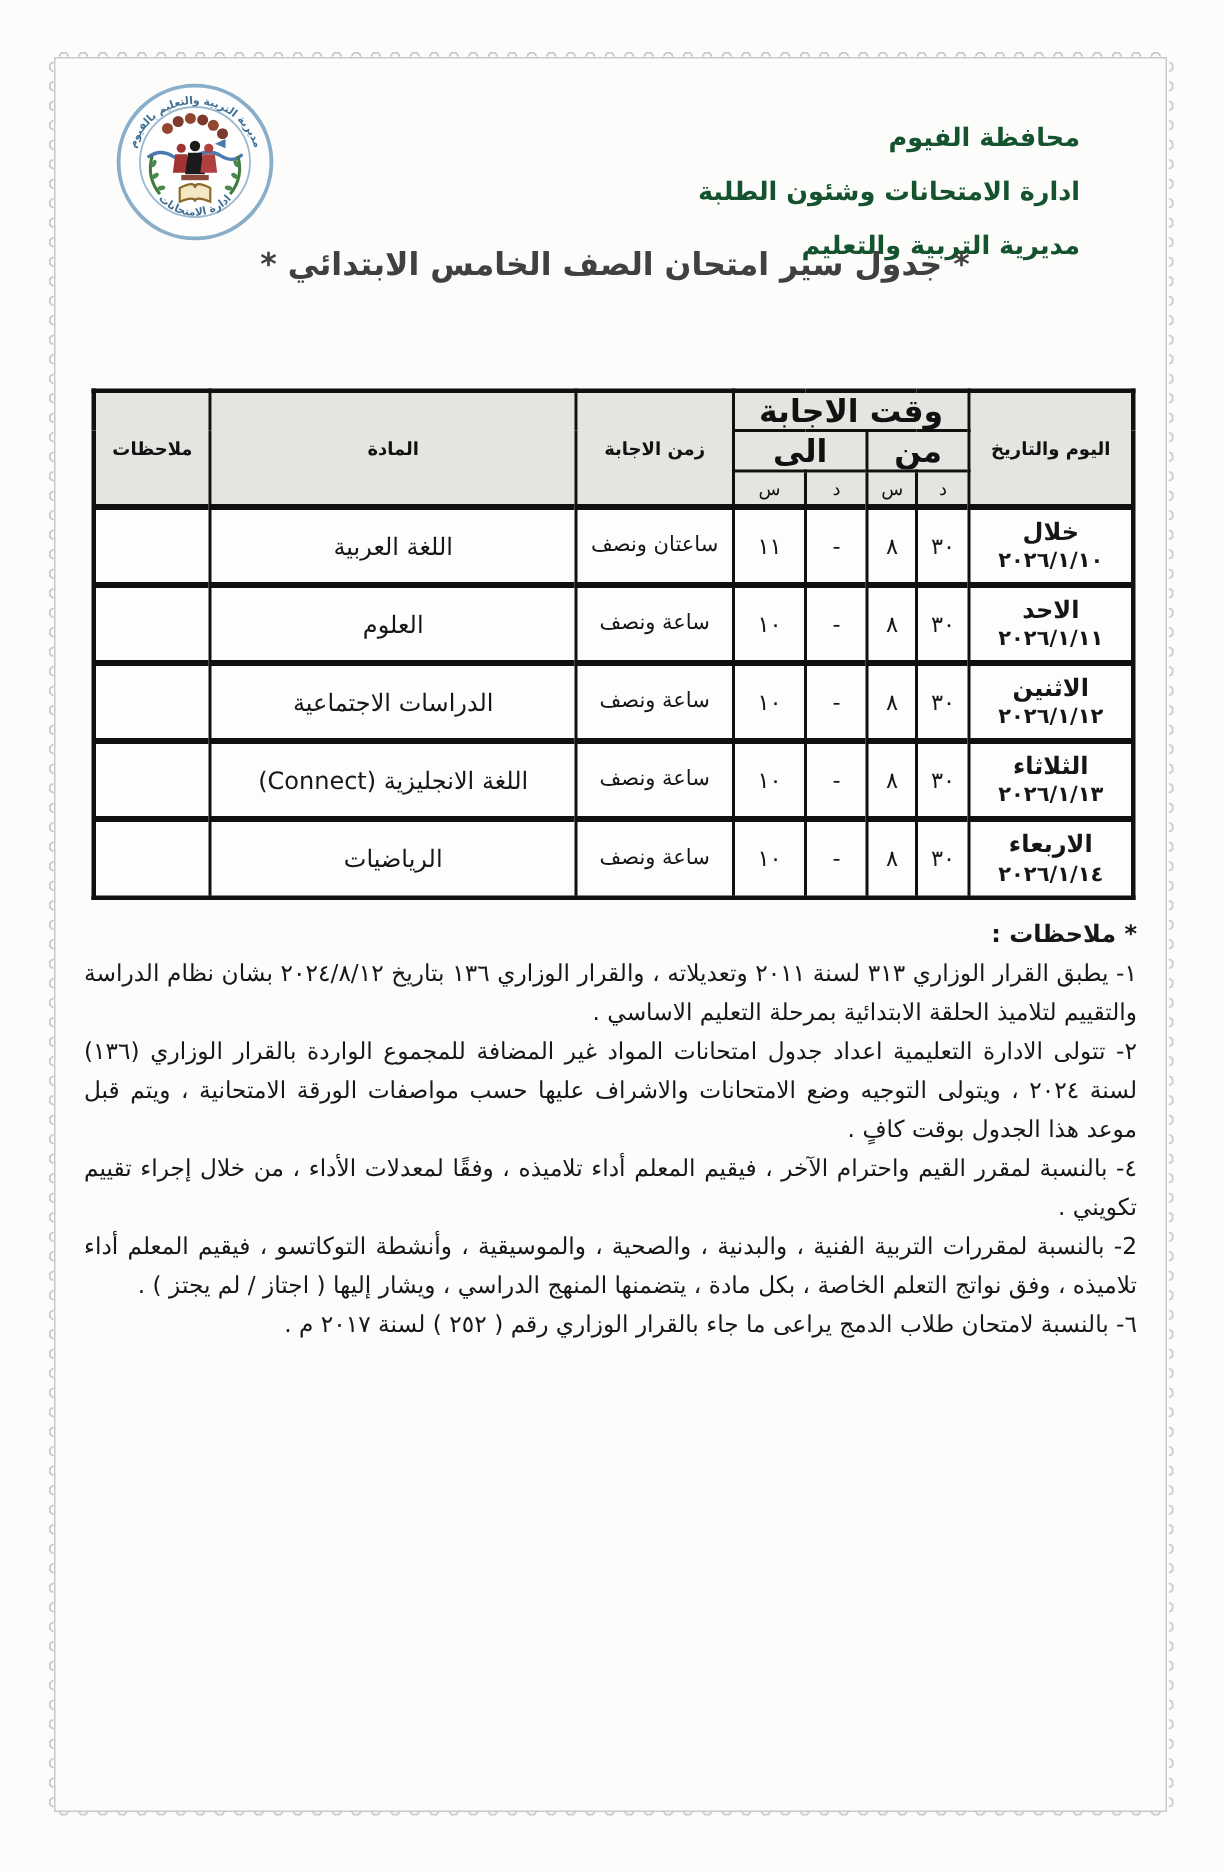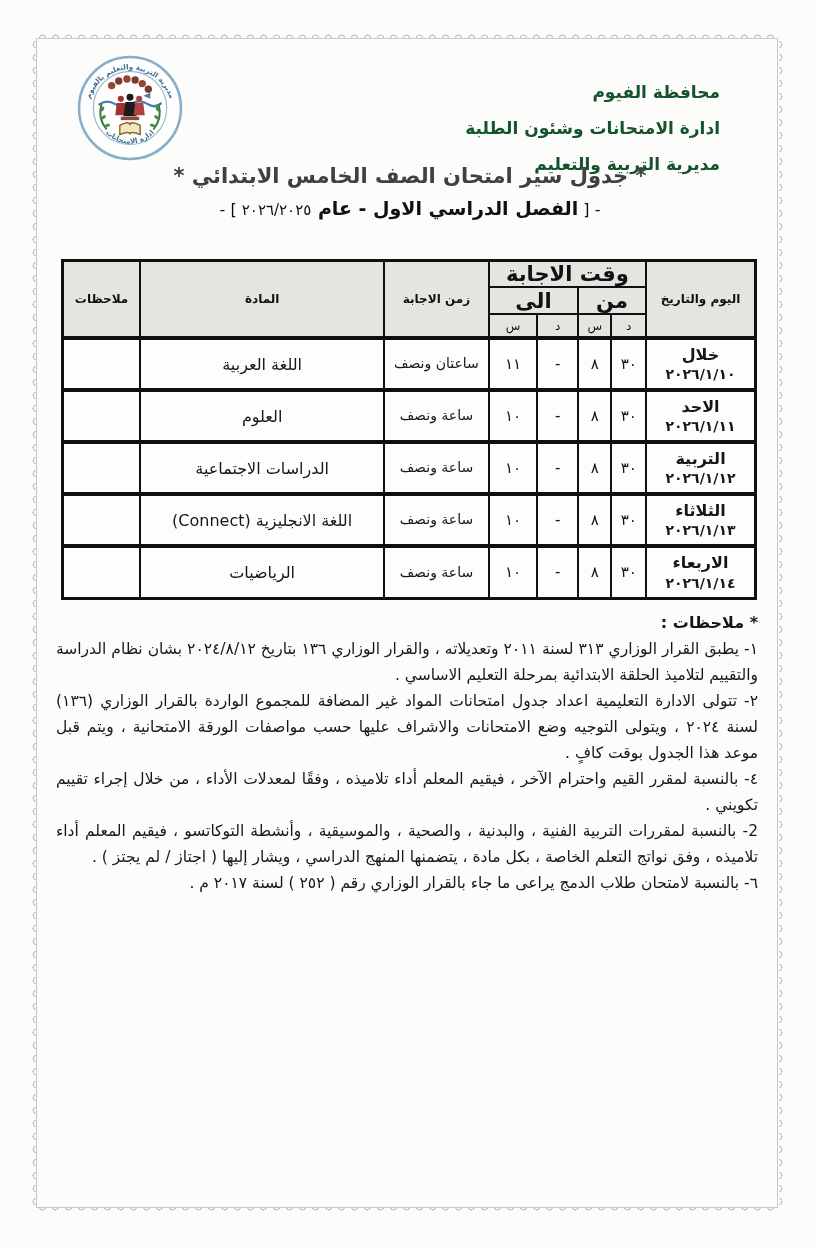--- a/index.html
+++ b/index.html
@@ -131,21 +131,20 @@
         <ellipse cx="31" cy="70" rx="2.6" ry="1.5" transform="rotate(-15 31 70)"></ellipse>
         <ellipse cx="79" cy="62" rx="2.6" ry="1.5" transform="rotate(35 79 62)"></ellipse>
         <ellipse cx="80" cy="54" rx="2.6" ry="1.5" transform="rotate(60 80 54)"></ellipse>
         <ellipse cx="75" cy="70" rx="2.6" ry="1.5" transform="rotate(15 75 70)"></ellipse>
       </g>
     </svg>
   </div>
 
   <div class="title-block">
     <div class="title-main">* جدول سير امتحان الصف الخامس الابتدائي *</div>
-    <div class="title-sub"><span class="thin">- [ </span><span>الفصل الدراسي الاول - عام </span><span class="year">٢٠٢٦/٢٠٢٥</span><span class="thin"> ] -</span></div>
   </div>
 
   <table class="sched" dir="rtl">
     <colgroup>
       <col style="width:15.8%">
       <col style="width:5.0%">
       <col style="width:4.8%">
       <col style="width:5.9%">
       <col style="width:7.0%">
       <col style="width:15.1%">
@@ -193,21 +192,21 @@
         <td class="time-cell">٣٠</td>
         <td class="time-cell">٨</td>
         <td class="time-cell">-</td>
         <td class="time-cell">١٠</td>
         <td class="dur-cell">ساعة ونصف</td>
         <td class="subj-cell">العلوم</td>
         <td class="note-cell"></td>
       </tr>
       <tr>
         <td class="day-cell">
-          <div class="day-name">التربية</div>
+          <div class="day-name">الاثنين</div>
           <div class="day-date">٢٠٢٦/١/١٢</div>
         </td>
         <td class="time-cell">٣٠</td>
         <td class="time-cell">٨</td>
         <td class="time-cell">-</td>
         <td class="time-cell">١٠</td>
         <td class="dur-cell">ساعة ونصف</td>
         <td class="subj-cell">الدراسات الاجتماعية</td>
         <td class="note-cell"></td>
       </tr>

